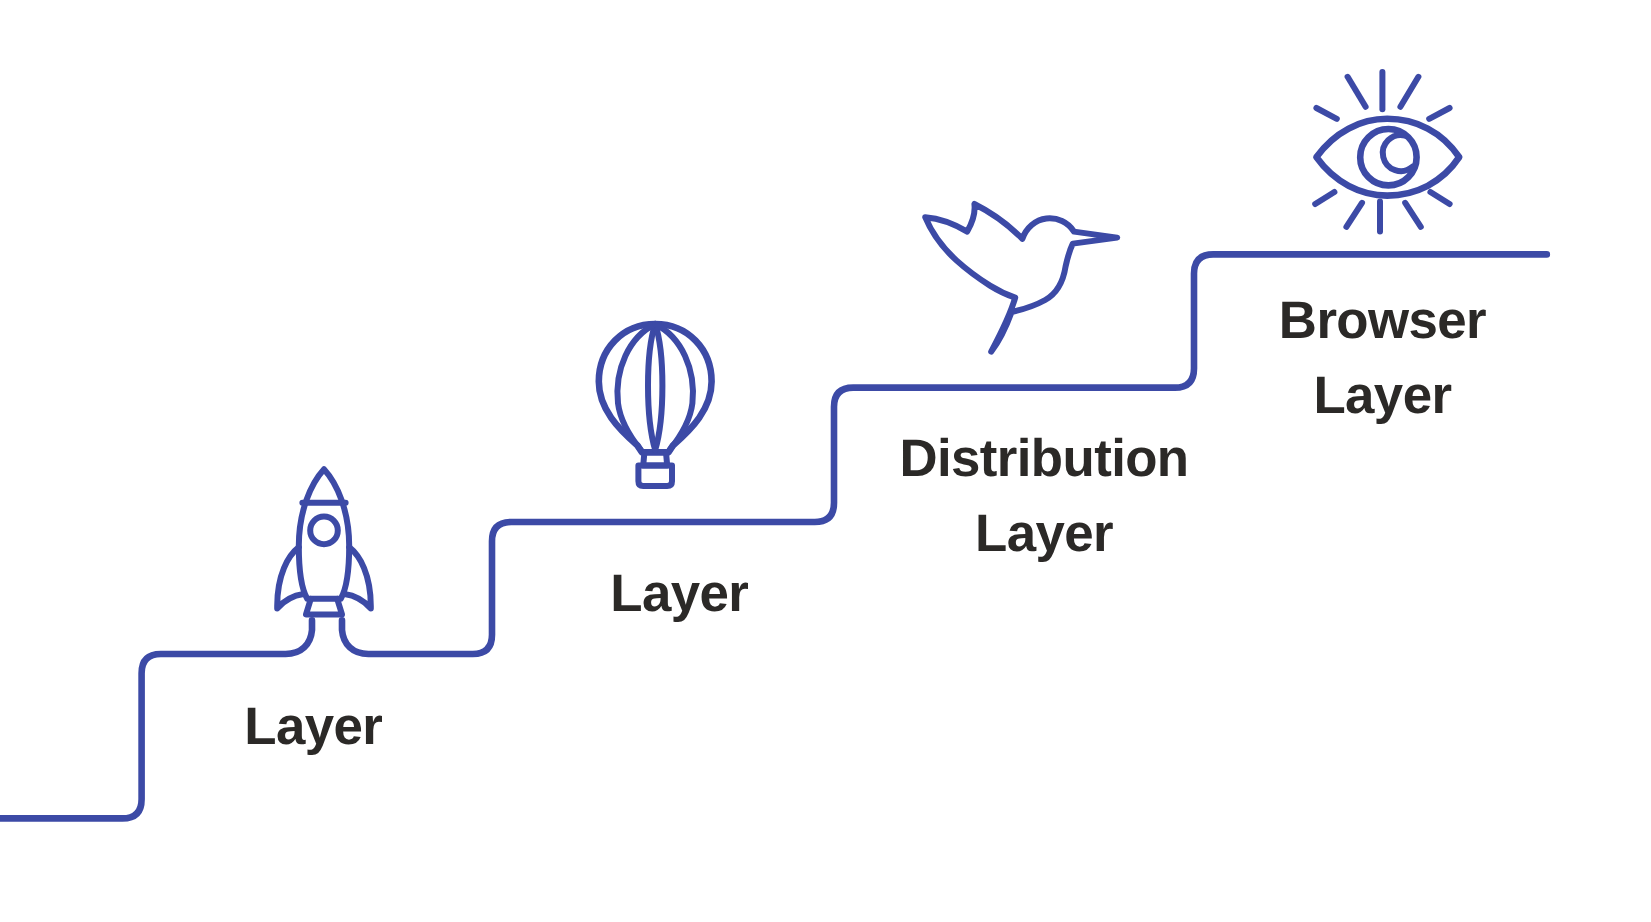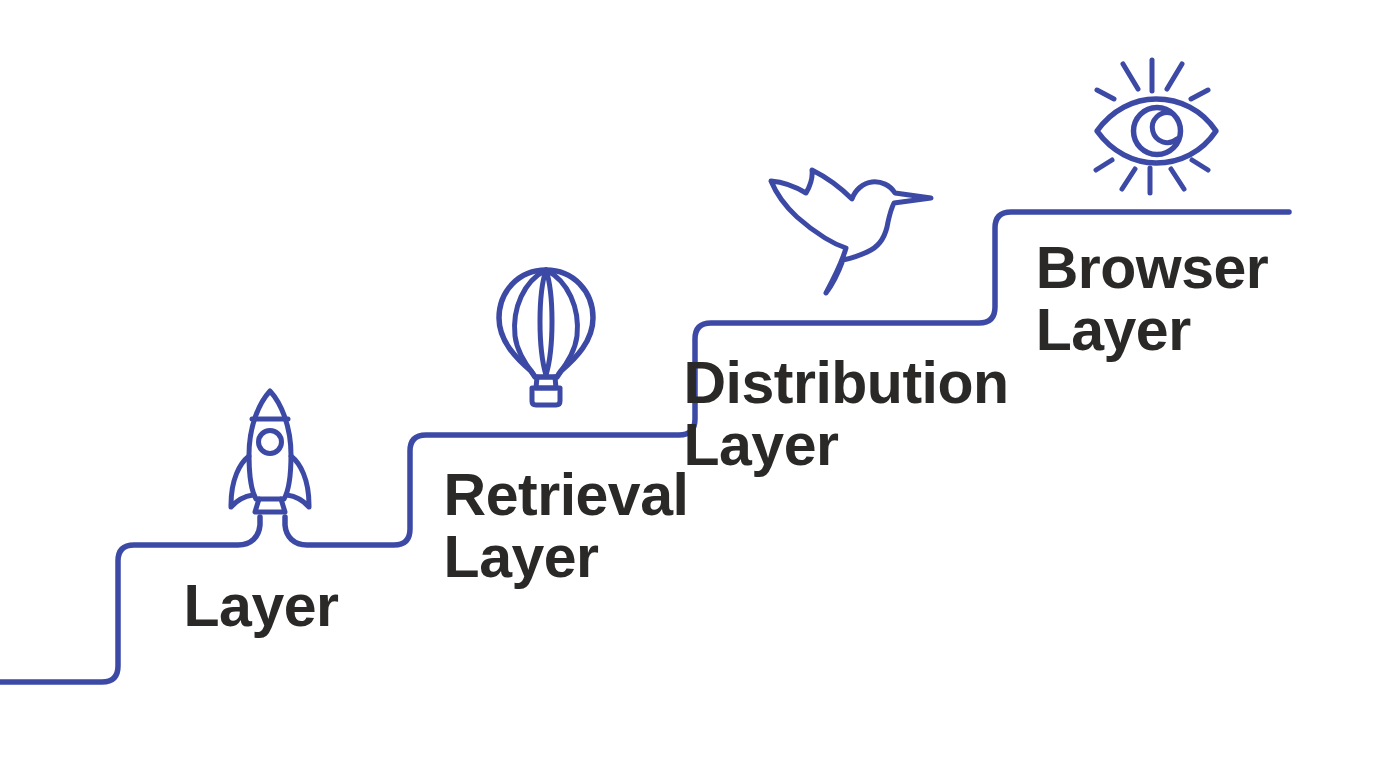--- a/index.html
+++ b/index.html
@@ -26,23 +26,24 @@
   }
   .stroke {
     fill: none;
     stroke: var(--line);
     stroke-linecap: round;
     stroke-linejoin: round;
   }
   .layer-label {
     position: absolute;
     transform: translateX(-50%);
+    text-align: center;
     color: var(--text);
     font-weight: bold;
-    font-size: 59px;
+    font-size: 44px;
     line-height: 62px;
     letter-spacing: -0.5px;
     white-space: nowrap;
   }
 </style>
 </head>
 <body>
 
 <div class="stage">
 
@@ -113,25 +114,24 @@
       <line class="stroke" stroke-width="5" x1="1135" y1="169" x2="1122" y2="189"></line>
       <line class="stroke" stroke-width="5" x1="1112" y1="160" x2="1096" y2="170"></line>
     </g>
   </svg>
 
   <div class="layer-label" style="left:261px; top:575px;">
     <div>Layer</div>
   </div>
 
   <div class="layer-label" style="left:566px; top:464px;">
-    <div>Retrieval</div>
     <div>Layer</div>
   </div>
 
-  <div class="layer-label" style="left:846px; top:352px;">
+  <div class="layer-label" style="left:870px; top:352px;">
     <div>Distribution</div>
     <div>Layer</div>
   </div>
 
   <div class="layer-label" style="left:1152px; top:237px;">
     <div>Browser</div>
     <div>Layer</div>
   </div>
 
 </div>

